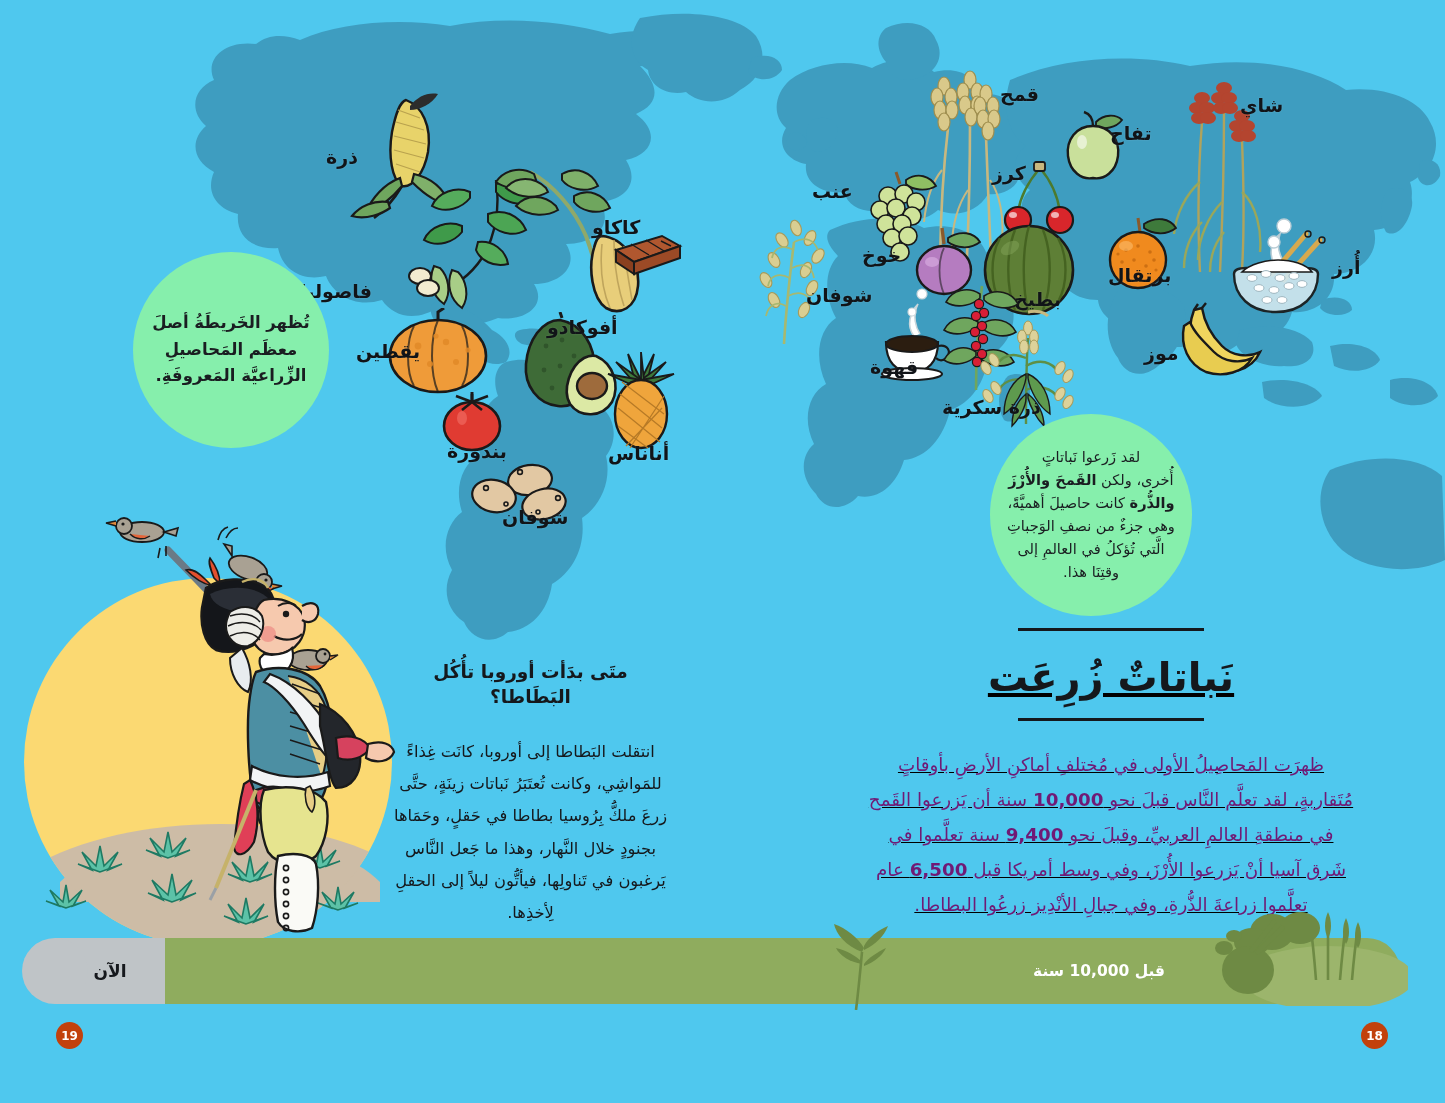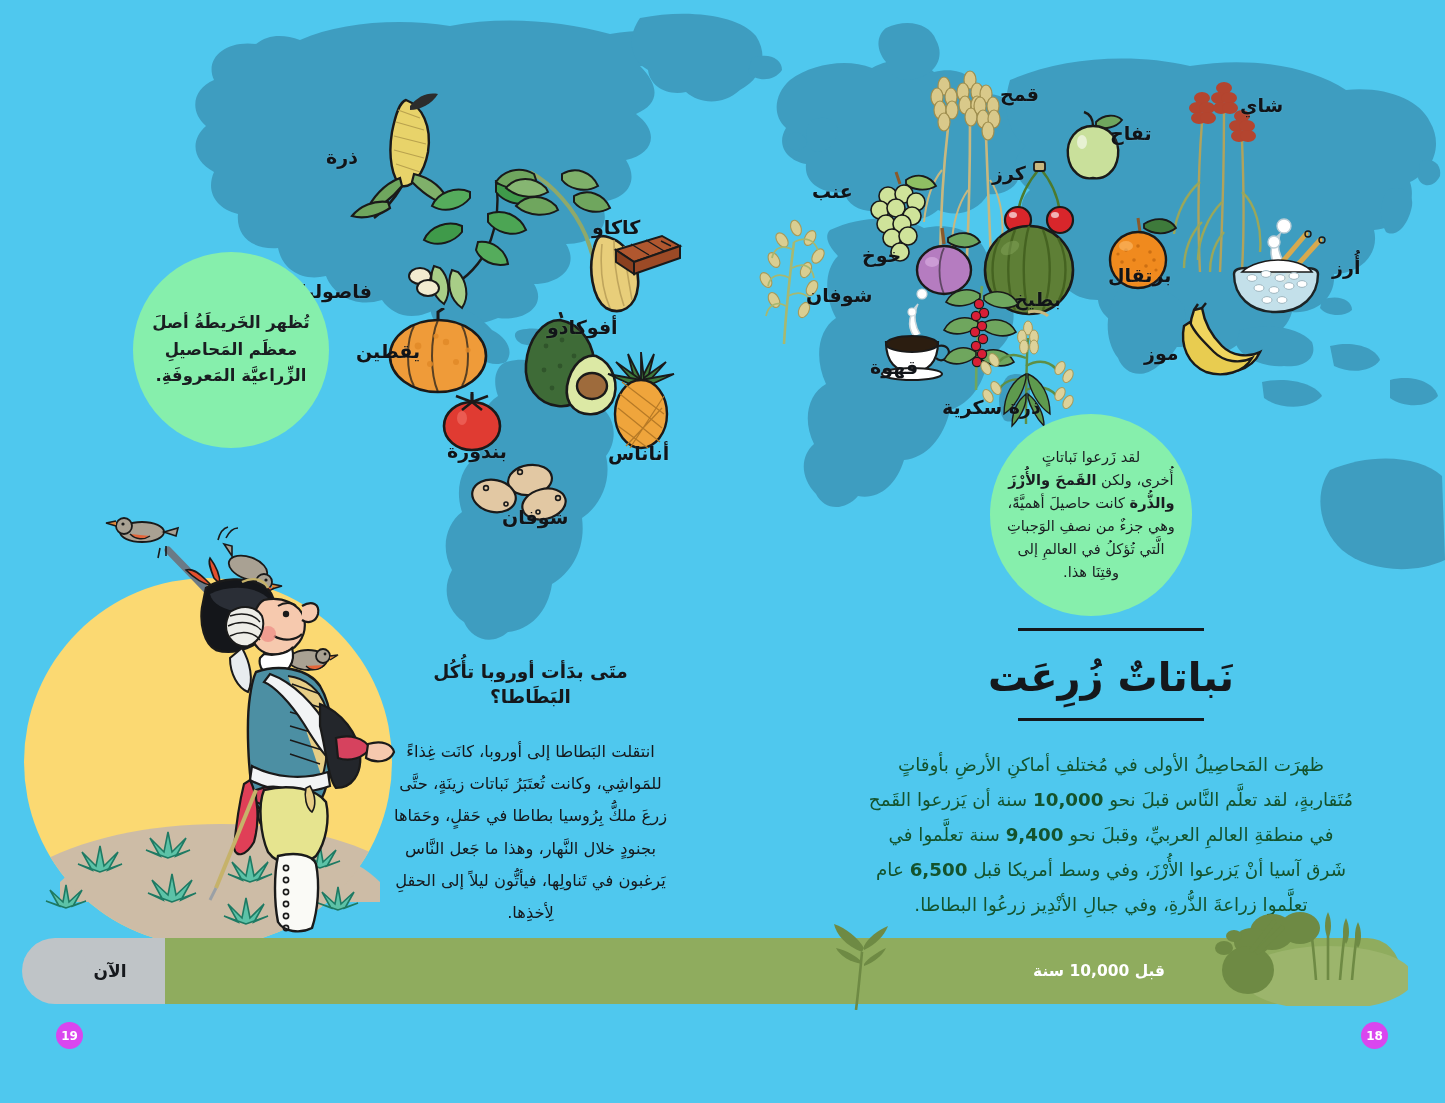--- a/index.html
+++ b/index.html
@@ -38,30 +38,30 @@
     box-sizing:border-box;
   }
   .bubble p{margin:0;padding:0 14px;}
   #bubble-map{left:133px;top:252px;width:196px;height:196px;}
   #bubble-map p{font-size:16.5px;line-height:1.62;font-weight:600;}
   #bubble-crops{left:990px;top:414px;width:202px;height:202px;}
   #bubble-crops p{font-size:14.6px;line-height:1.57;font-weight:500;}
   #bubble-crops b{font-weight:700;margin-top:47px;}
 
   
-  .article{position:absolute;left:866px;top:628px;width:490px;text-align:center;}
+  .article{position:absolute;left:866px;top:628px;width:490px;text-align:center;text-decoration:underline;}
   .rule{height:3px;background:#15181c;width:186px;margin:0 auto;}
   .rule.top{margin-bottom:22px;}
   .rule.bottom{margin-top:16px;}
   .article h1{
     margin:0;font-size:40px;font-weight:800;color:#15181c;line-height:1.22;
     letter-spacing:0;
   }
   .article .body{
-    margin-top:26px;font-size:18.3px;line-height:1.92;color:#14532d;
+    margin-top:26px;font-size:18.3px;line-height:1.92;color:#701a75;
     font-weight:500;text-align:center;
   }
   .article .body b{font-weight:800;}
 
   
   .left-article{position:absolute;left:392px;top:660px;width:277px;text-align:center;}
   .left-article h2{
     margin:0 0 26px 0;font-size:18.5px;font-weight:800;color:#15181c;line-height:1.35;
   }
   .left-article .body{
@@ -89,21 +89,21 @@
   }
   .tl-old-label{
     position:absolute;right:280px;top:0;height:66px;
     display:flex;align-items:center;
     font-size:15.5px;font-weight:700;color:#ffffff;z-index:3;
   }
 
   
   .pagenum{
     position:absolute;width:27px;height:27px;border-radius:50%;
-    background:#d946ef;color:#ffffff;font-size:12px;font-weight:600;
+    background:#c2410c;color:#ffffff;font-size:12px;font-weight:600;
     display:flex;align-items:center;justify-content:center;
     font-family:"DejaVu Sans","Liberation Sans",sans-serif;
   }
   #page-left{left:56px;top:1022px;}
   #page-right{left:1361px;top:1022px;}
 
   
   .sun{position:absolute;left:24px;top:578px;width:368px;height:368px;border-radius:50%;background:#FBD972;}
 </style>
 </head>

